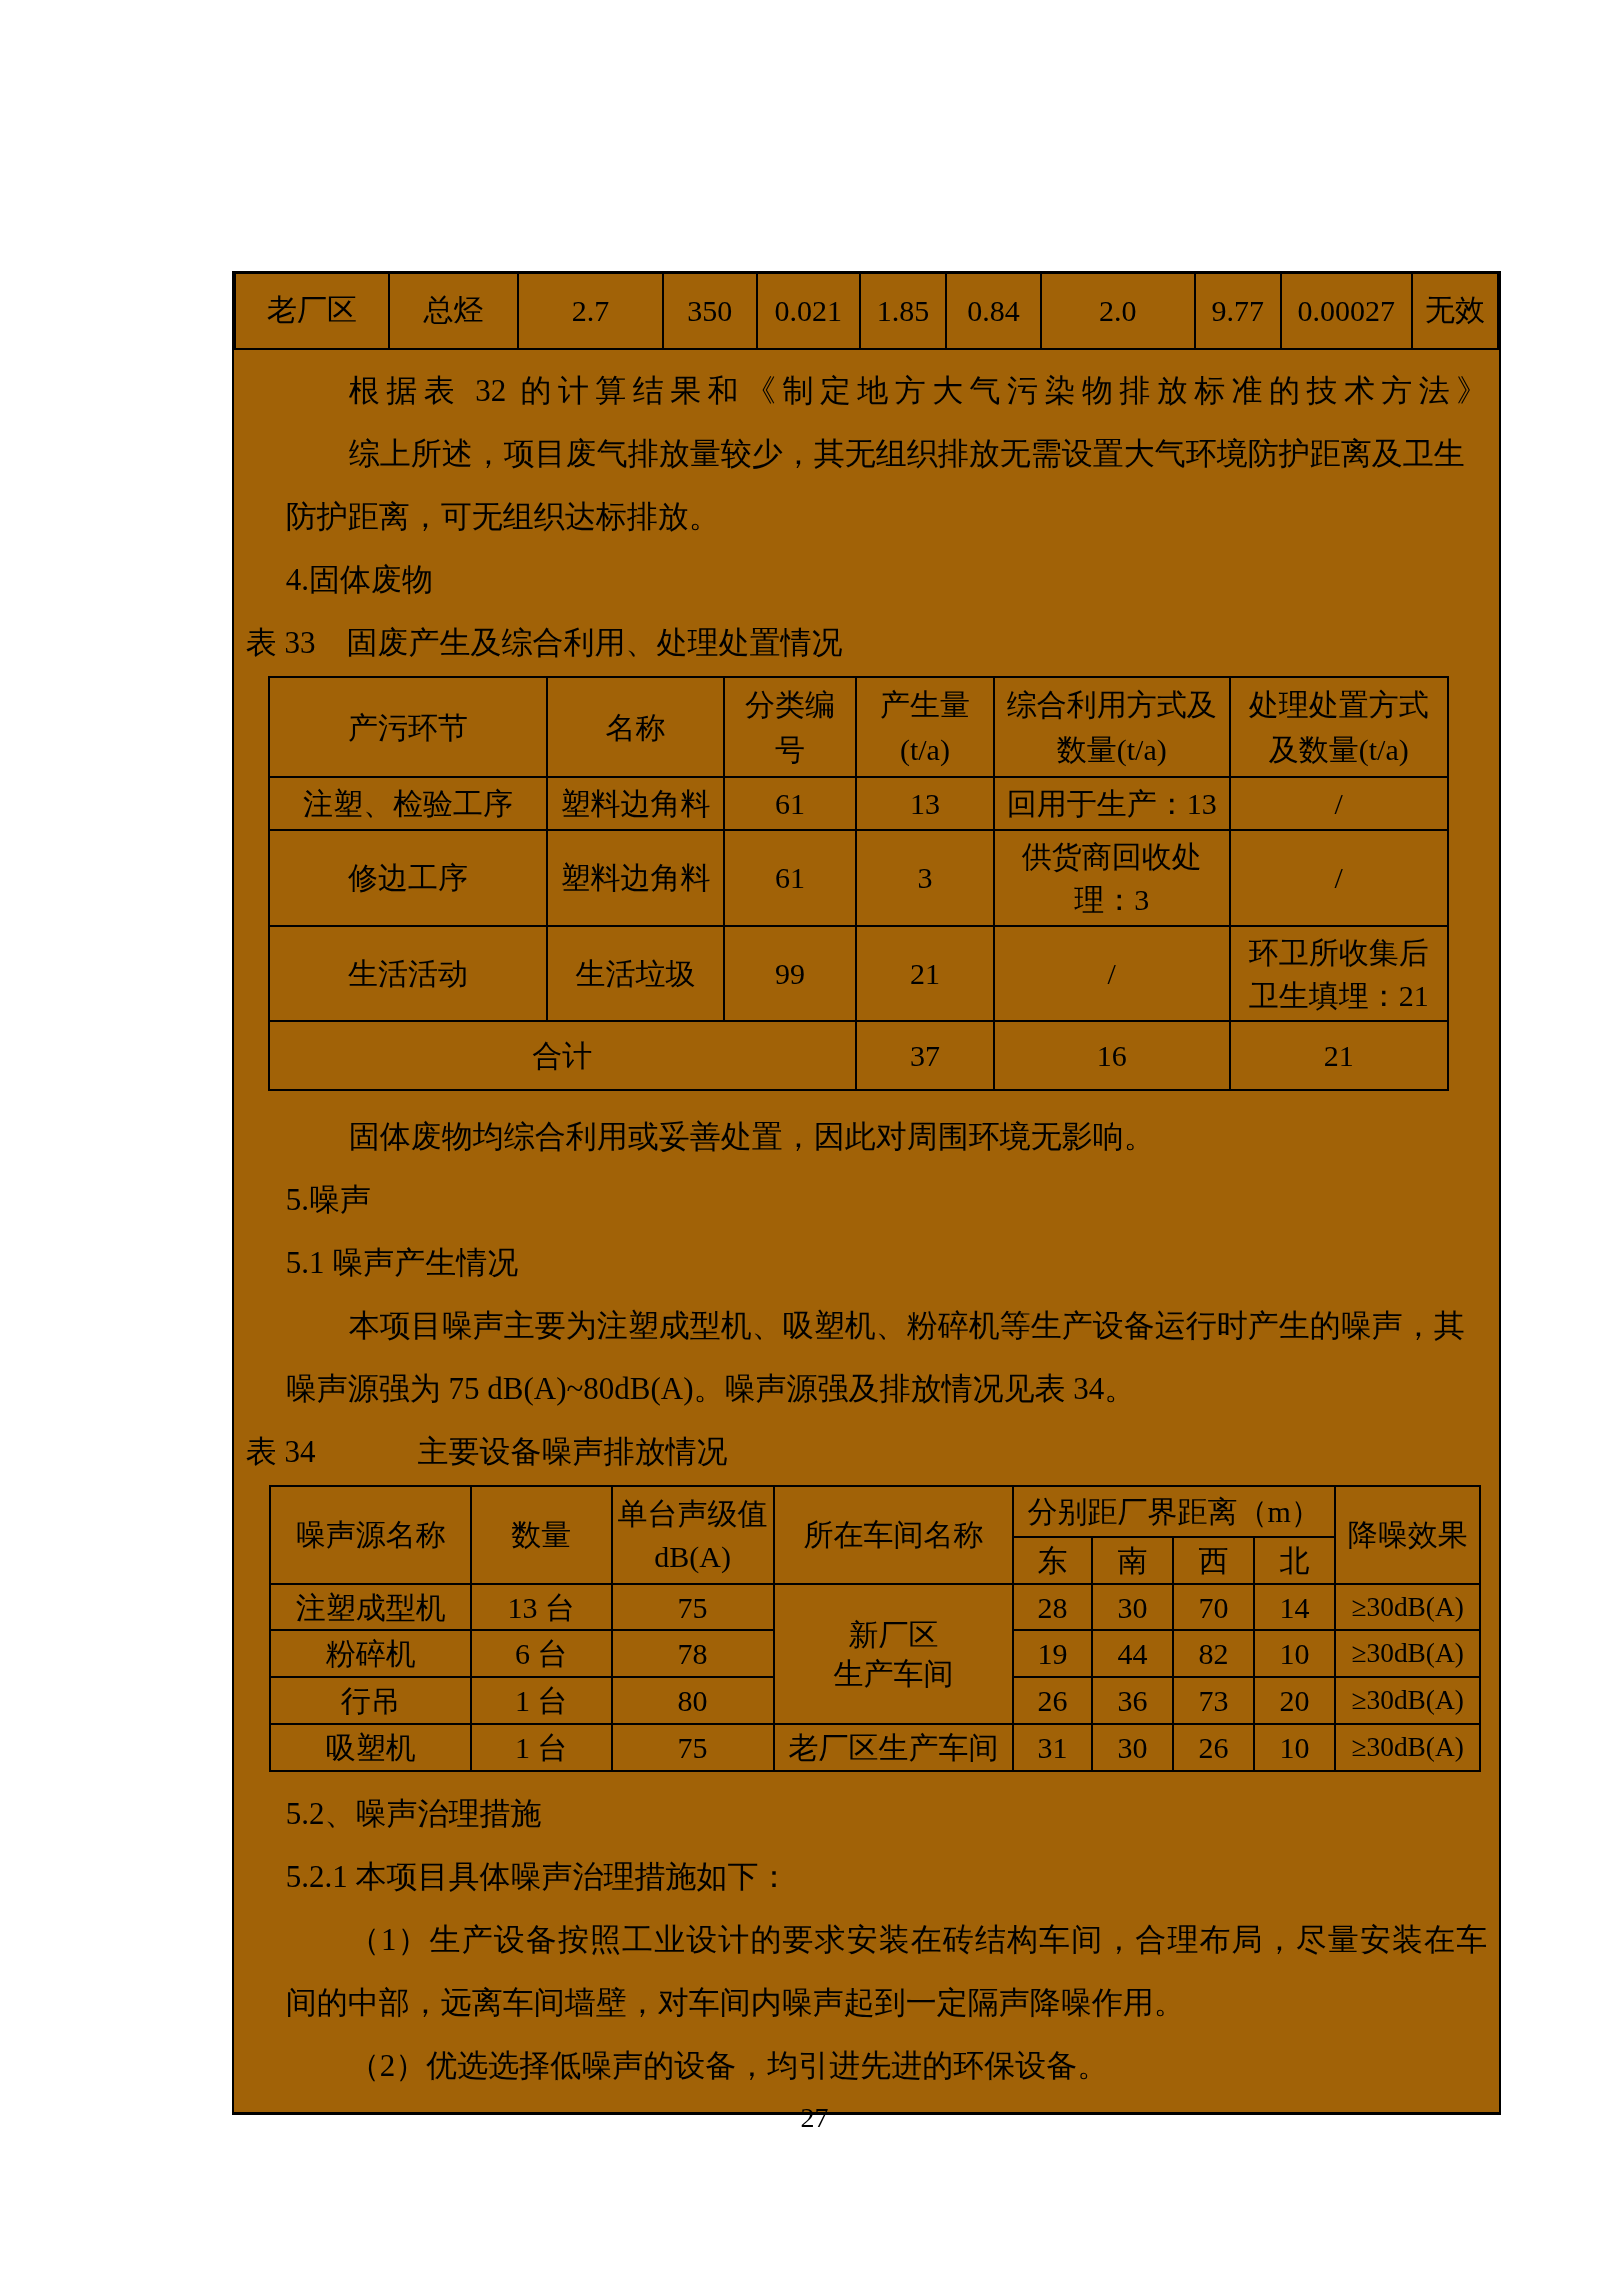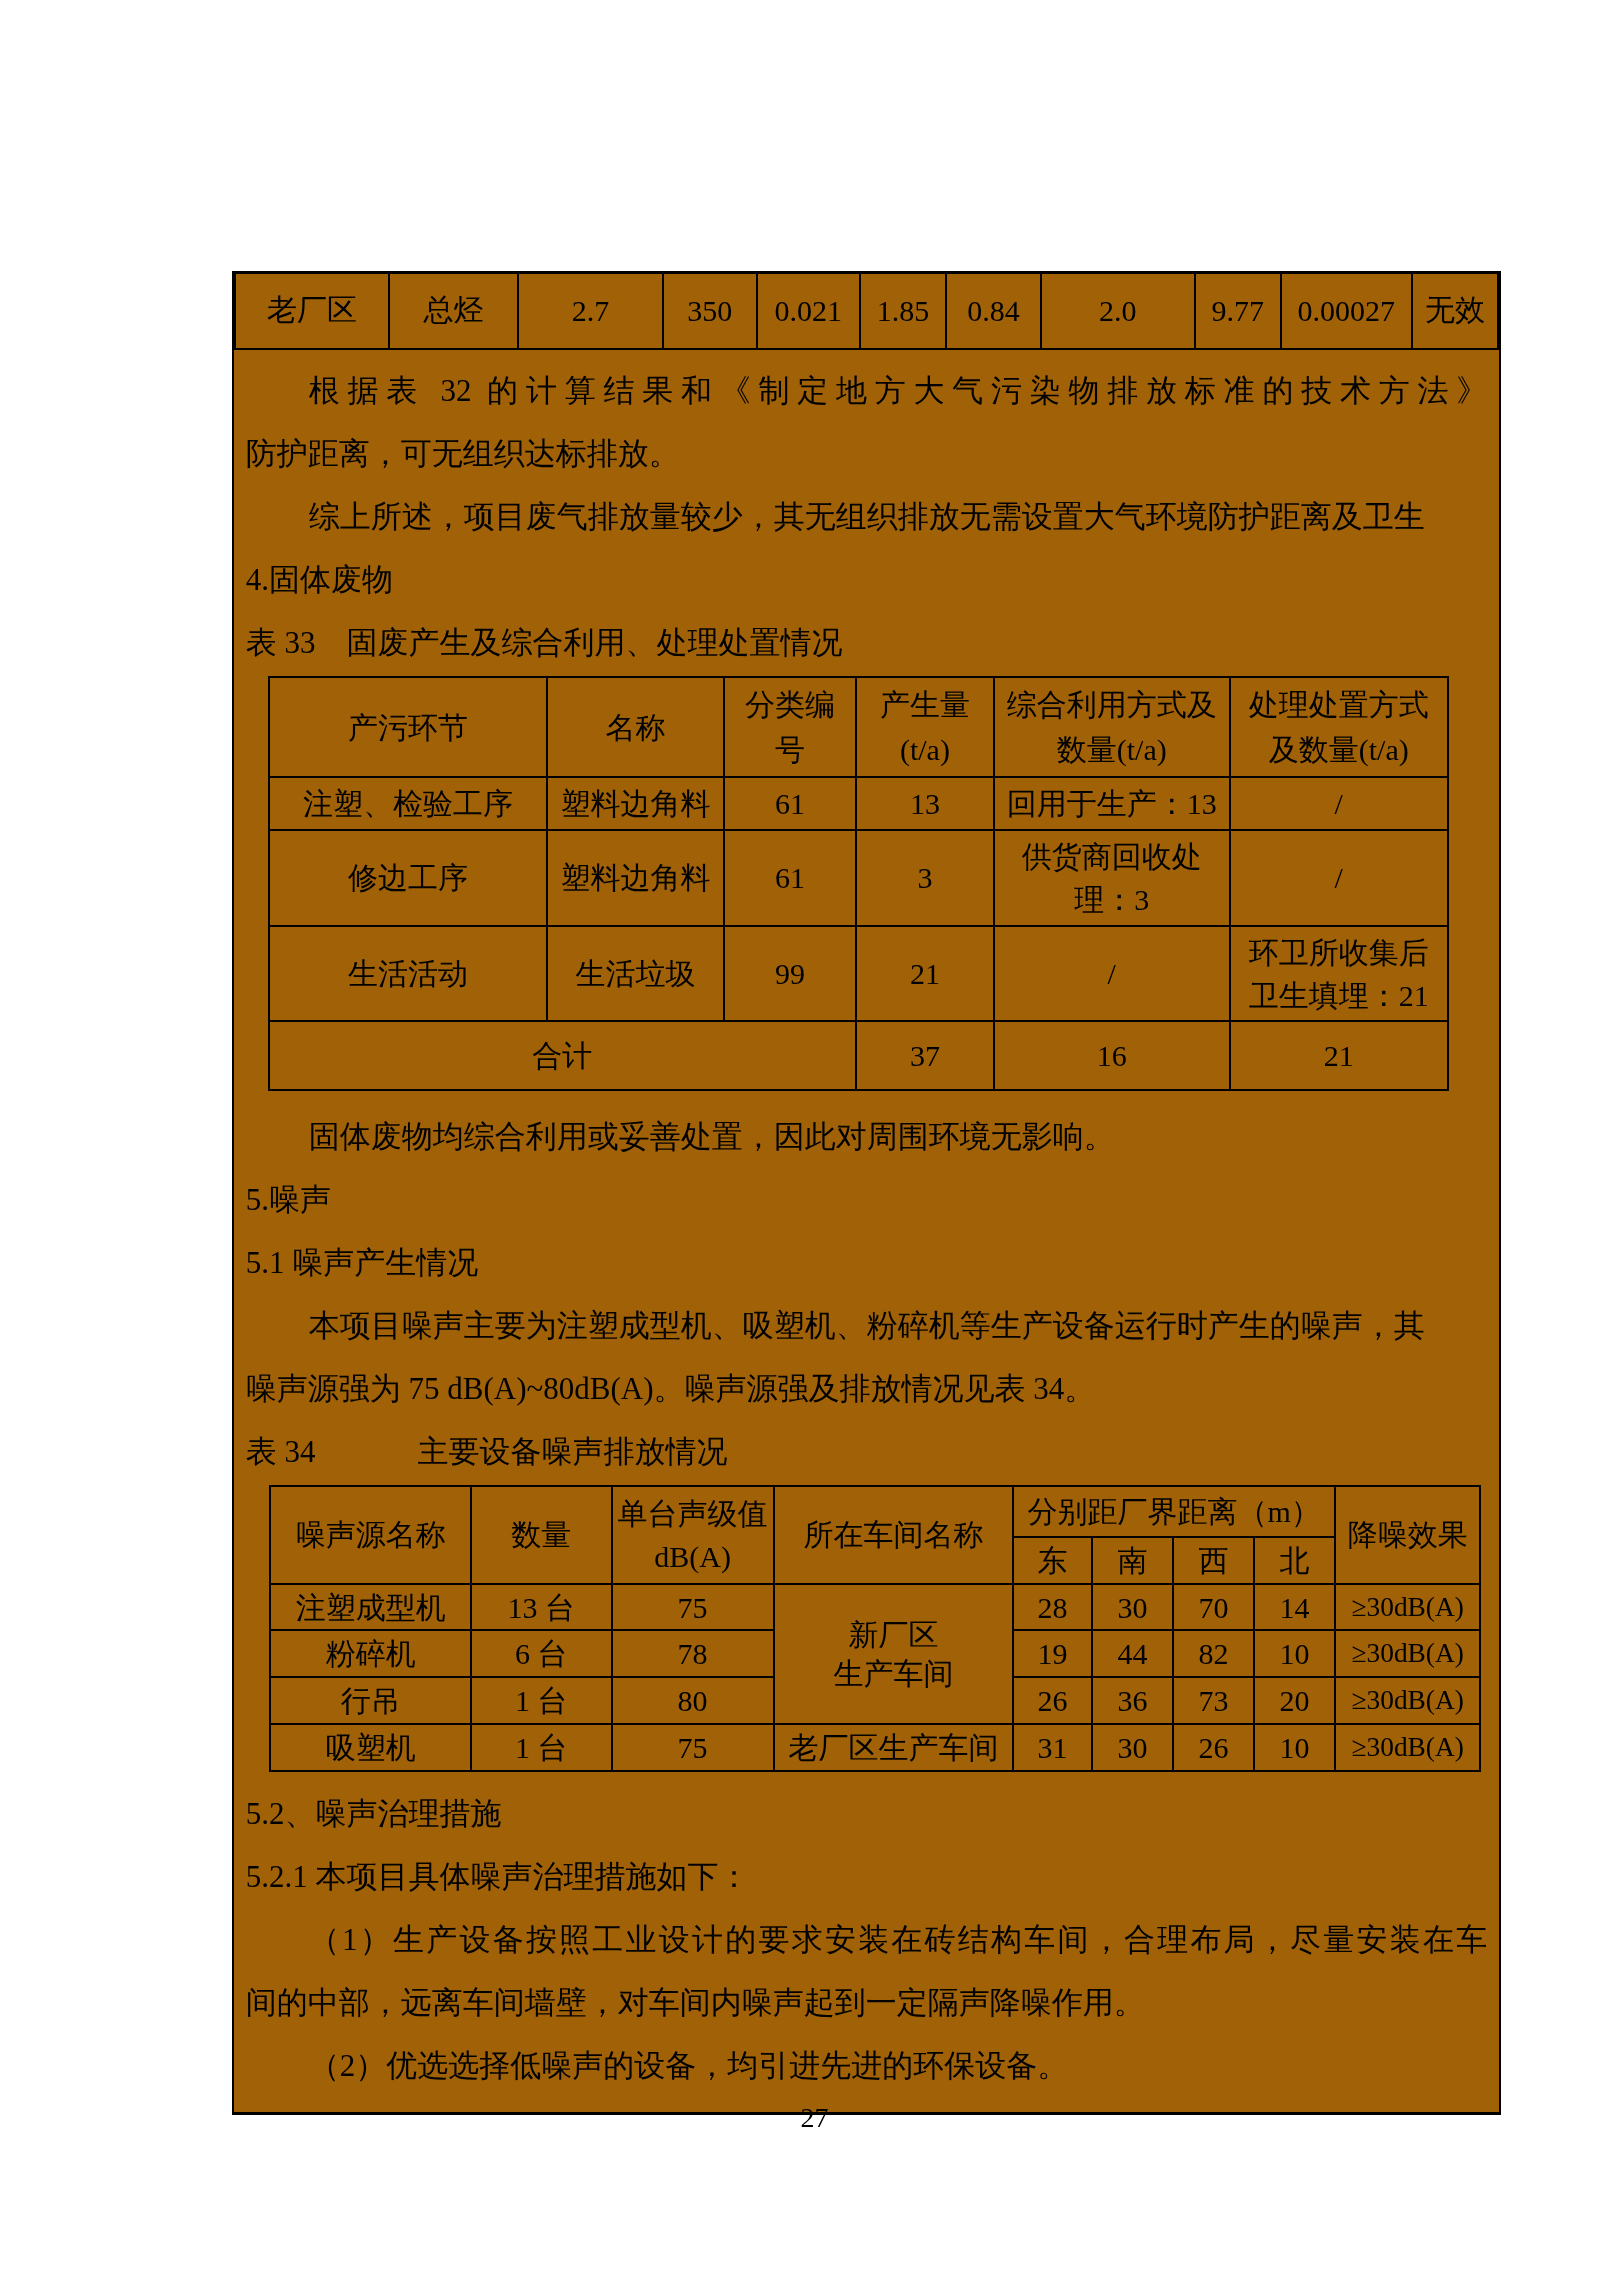--- a/index.html
+++ b/index.html
@@ -28,21 +28,21 @@
   }
   table.cont td {
     border:2px solid #000;
     border-top:3.9px solid #000;
     height:76px;
     text-align:center;
     vertical-align:middle;
     font-size:30px;
   }
   .content { padding:0 11.8px; font-size:31px; }
-  .tline { line-height:63px; }
+  .tline { line-height:63px;margin-left:40px; }
   .indent { text-indent:63px; }
   .jfull { text-align:justify; text-align-last:justify; }
   .mt { margin-top:9.8px; }
   .caption { line-height:63px; }
   .cap-gap { display:inline-block; width:102px; }
 
   table.doc {
     border-collapse:collapse;
     table-layout:fixed;
     font-size:30px;
@@ -103,22 +103,22 @@
       <td>9.77</td>
       <td>0.00027</td>
       <td>无效</td>
     </tr>
   </tbody>
     </table>
 
   <div class="content">
 
     <div class="tline indent jfull mt">根据表 32 的计算结果和《制定地方大气污染物排放标准的技术方法》</div>
+    <div class="tline indent">综上所述，项目废气排放量较少，其无组织排放无需设置大气环境防护距离及卫生</div>
     <div class="tline">防护距离，可无组织达标排放。</div>
-    <div class="tline indent">综上所述，项目废气排放量较少，其无组织排放无需设置大气环境防护距离及卫生</div>
 
     <div class="tline">4.固体废物</div>
     <div class="caption">表 33　固废产生及综合利用、处理处置情况</div>
 
     <table class="doc t33">
       <colgroup>
         <col style="width:23.6%">
           <col style="width:15.0%">
           <col style="width:11.2%">
         <col style="width:11.7%">

